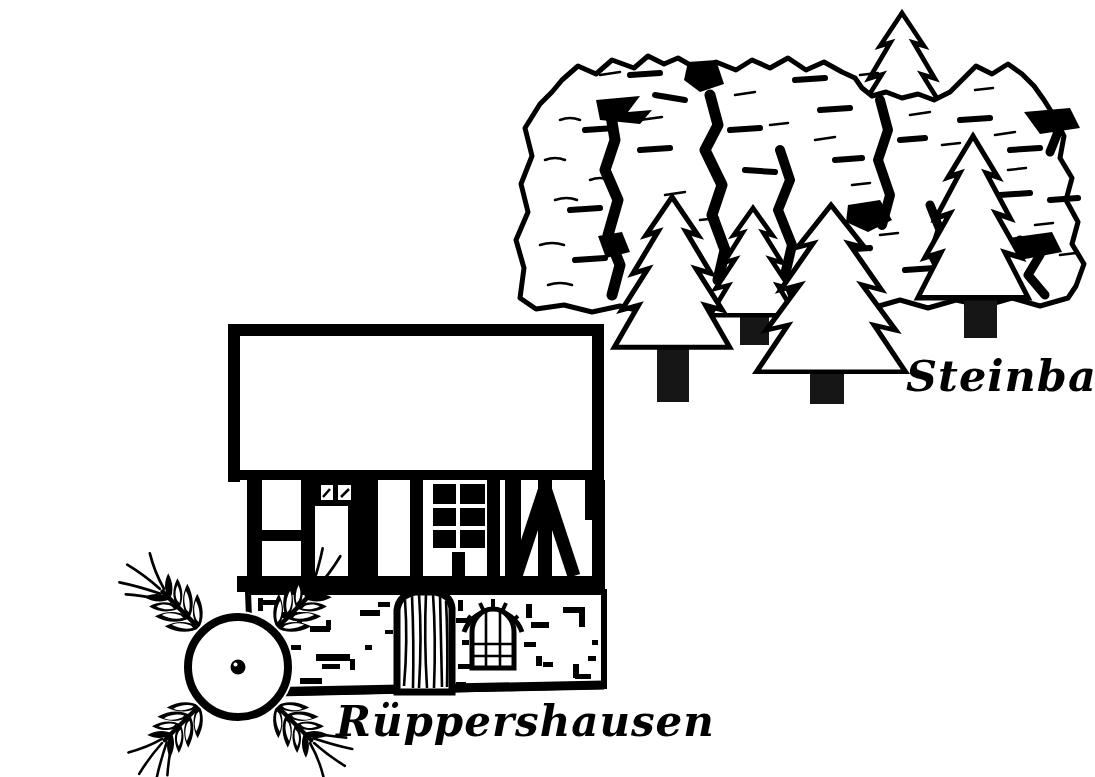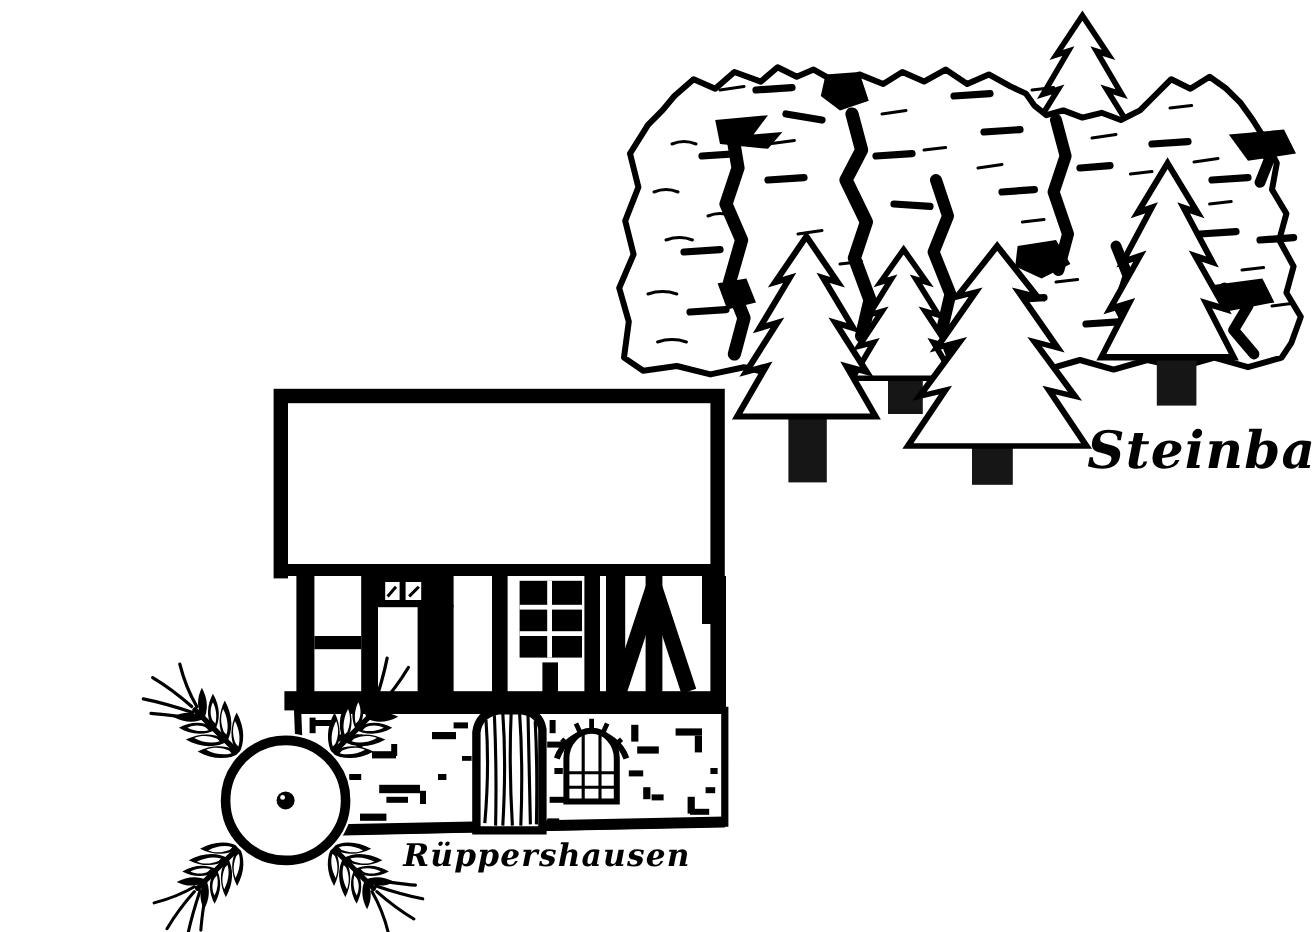--- a/index.html
+++ b/index.html
@@ -219,14 +219,14 @@
     <use href="#wheat-ear" transform="translate(271,700) rotate(135) scale(0.95)"></use>
     <circle cx="238" cy="667" r="56" fill="#fff"></circle>
     <circle cx="238" cy="667" r="50" fill="#fff" stroke="#000" stroke-width="8"></circle>
     <circle cx="238" cy="667" r="7.5" fill="#000"></circle>
     <circle cx="235.5" cy="664.5" r="2" fill="#fff"></circle>
   </g>
 </svg>
 
 <div class="label" style="left:906px; top:355px; font-size:43px;">Steinbach</div>
 
-<div class="label" style="left:336px; top:701px; font-size:26px;">Rüppershausen</div>
+<div class="label" style="left:336px; top:701px; font-size:42px;">Rüppershausen</div>
 </div>
 
 </body></html>

